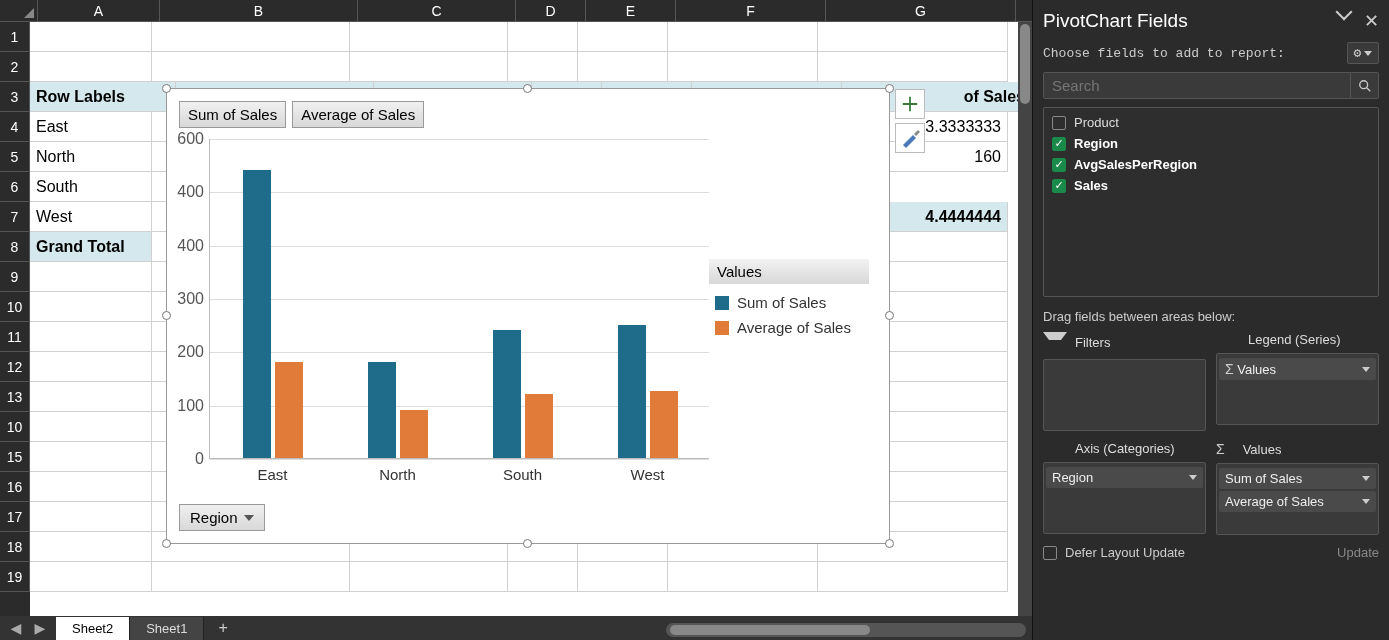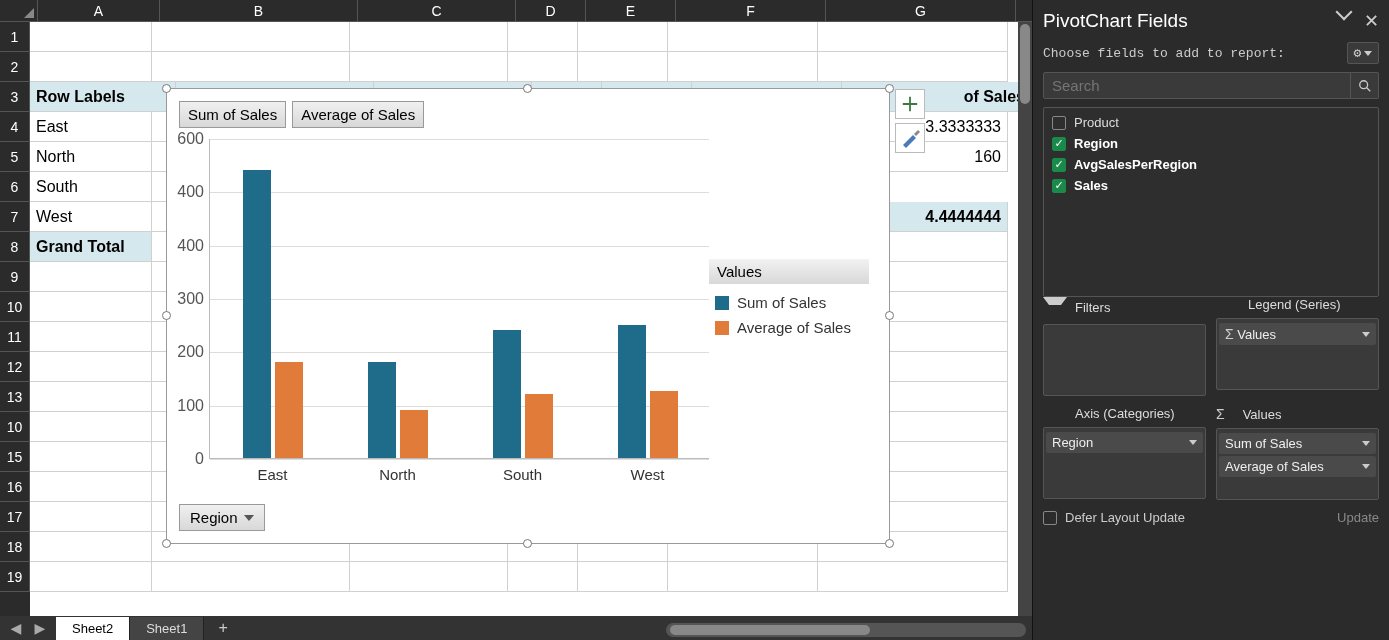--- a/index.html
+++ b/index.html
@@ -591,20 +591,21 @@
       <div class="field-item">
         <span class="cb checked"></span>
         <span class="field-label">AvgSalesPerRegion</span>
       </div>
       <div class="field-item">
         <span class="cb checked"></span>
         <span class="field-label">Sales</span>
       </div>
     </div>
 
+  <div class="drag-hint">Drag fields between areas below:</div>
 
   <div class="drop-areas">
     <div class="drop-box">
       <div class="drop-box-header">
           <span class="icon filter-icon"></span>
           <span>Filters</span>
         </div>
       <div class="drop-zone"></div>
     </div>
     <div class="drop-box">

